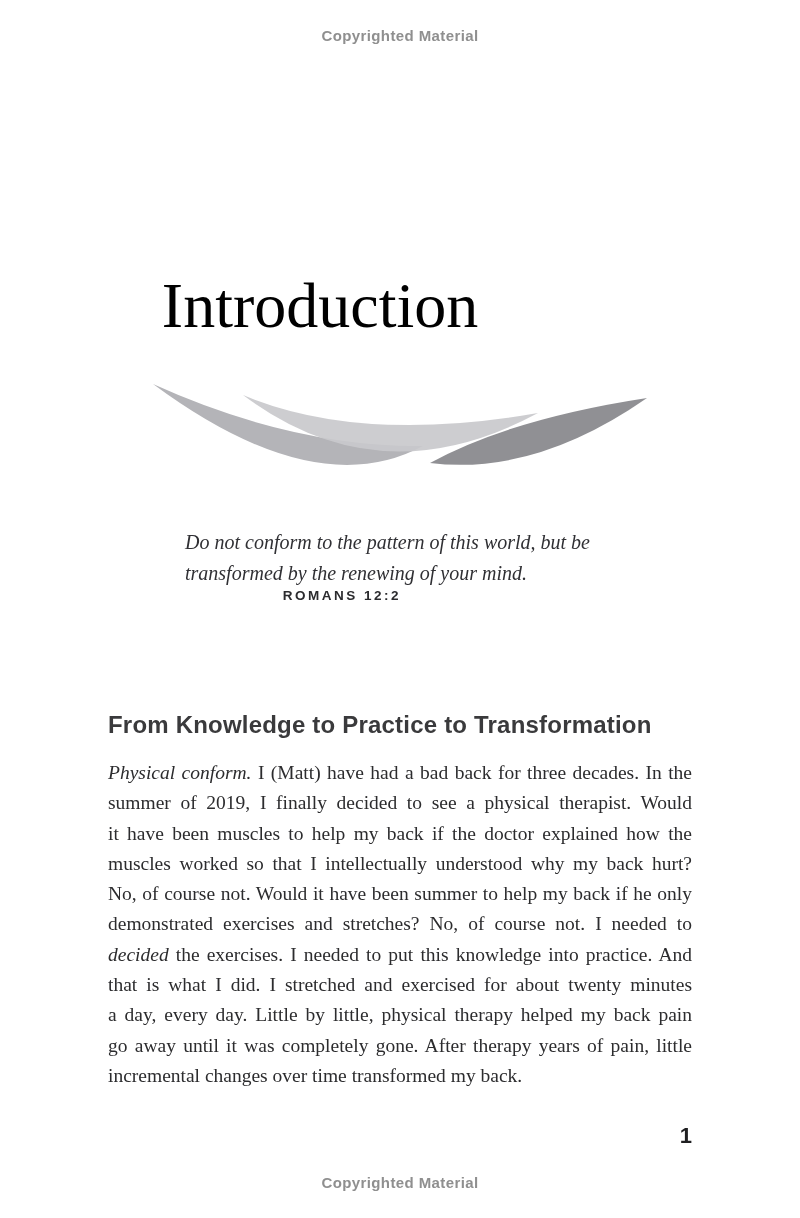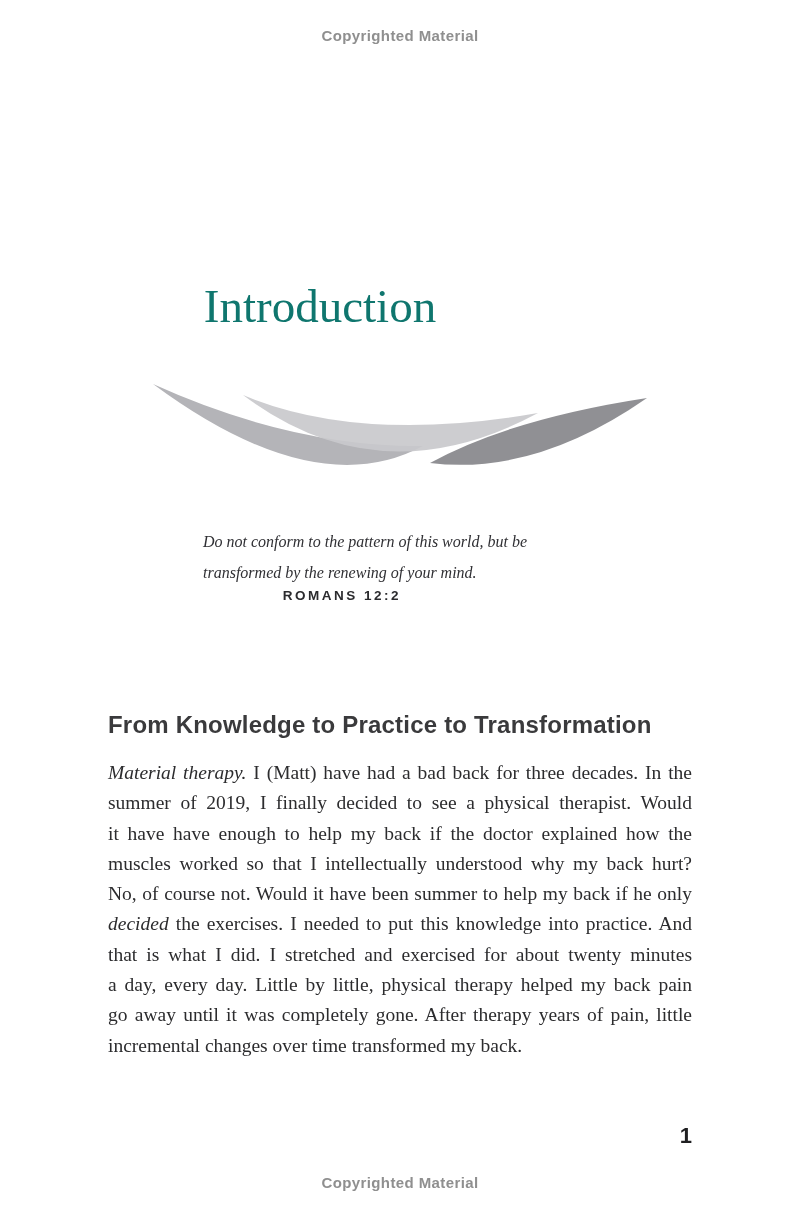--- a/index.html
+++ b/index.html
@@ -29,43 +29,43 @@
   .copyright.top { top: 27px; }
   .copyright.bottom { top: 1174px; }
 
   .chapter-title {
     position: absolute;
     top: 268px;
     left: 0;
     width: 640px;
     text-align: center;
     font-family: "Liberation Serif", serif;
-    font-size: 47px;
+    font-size: 64px;
     font-weight: 400;
     line-height: 76px;
-    color: #0f766e;
+    color: #000000;
     letter-spacing: 0px;
   }
 
   .ornament {
     position: absolute;
     top: 379px;
     left: 150px;
     width: 500px;
     height: 95px;
   }
 
   .epigraph {
     position: absolute;
     top: 527px;
-    left: 203px;
+    left: 185px;
     width: 440px;
     font-family: "Liberation Serif", serif;
     font-style: italic;
-    font-size: 16px;
+    font-size: 20px;
     line-height: 30.5px;
     color: #303034;
   }
   .epigraph-attribution {
     position: absolute;
     top: 588px;
     left: 0;
     width: 684px;
     text-align: center;
     font-family: "Liberation Sans", sans-serif;
@@ -140,25 +140,26 @@
   <div class="epigraph">
     <div>Do not conform to the pattern of this world, but be</div>
     <div>transformed by the renewing of your mind.</div>
   </div>
 
   <div class="epigraph-attribution">ROMANS 12:2</div>
 
   <h2 class="section-heading" style="margin:0;">From Knowledge to Practice to Transformation</h2>
 
   <div class="body-paragraph">
-      <div class="para-line"><span class="it">Material therapy.</span><span> I (Matt) have had a bad back for three decades. In the</span></div>
+      <div class="para-line"><span class="it">Physical conform.</span><span> I (Matt) have had a bad back for three decades. In the</span></div>
       <div class="para-line"><span>summer of 2019, I finally decided to see a physical therapist. Would</span></div>
-      <div class="para-line"><span>it have have enough to help my back if the doctor explained how the</span></div>
+      <div class="para-line"><span>it have been muscles to help my back if the doctor explained how the</span></div>
       <div class="para-line"><span>muscles worked so that I intellectually understood why my back hurt?</span></div>
       <div class="para-line"><span>No, of course not. Would it have been summer to help my back if he only</span></div>
+      <div class="para-line"><span>demonstrated exercises and stretches? No, of course not. I needed to</span></div>
       <div class="para-line"><span class="it">decided</span><span> the exercises. I needed to put this knowledge into practice. And</span></div>
       <div class="para-line"><span>that is what I did. I stretched and exercised for about twenty minutes</span></div>
       <div class="para-line"><span>a day, every day. Little by little, physical therapy helped my back pain</span></div>
       <div class="para-line"><span>go away until it was completely gone. After therapy years of pain, little</span></div>
       <div class="para-line last"><span>incremental changes over time transformed my back.</span></div>
     </div>
 
   <div class="page-number">1</div>
 
   <div class="copyright bottom">Copyrighted Material</div>

